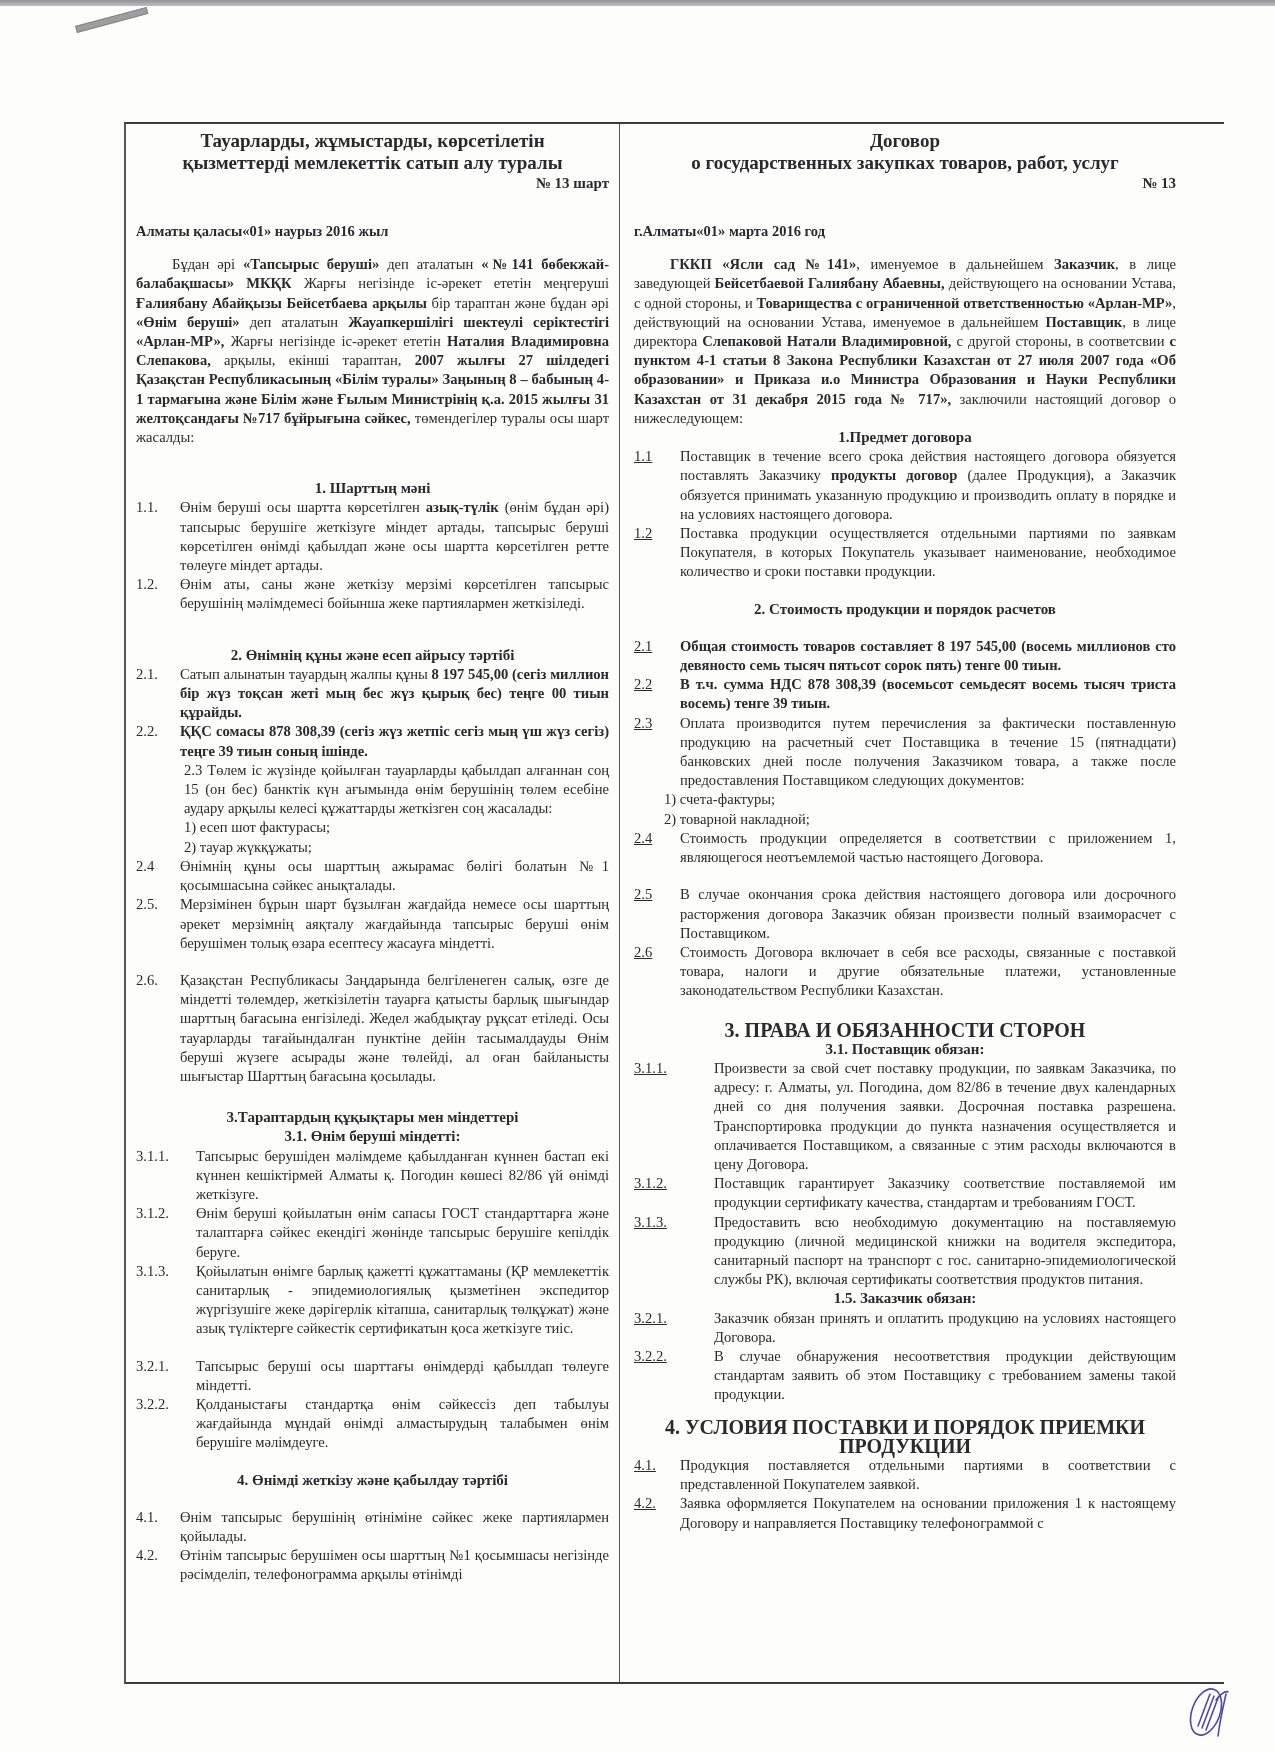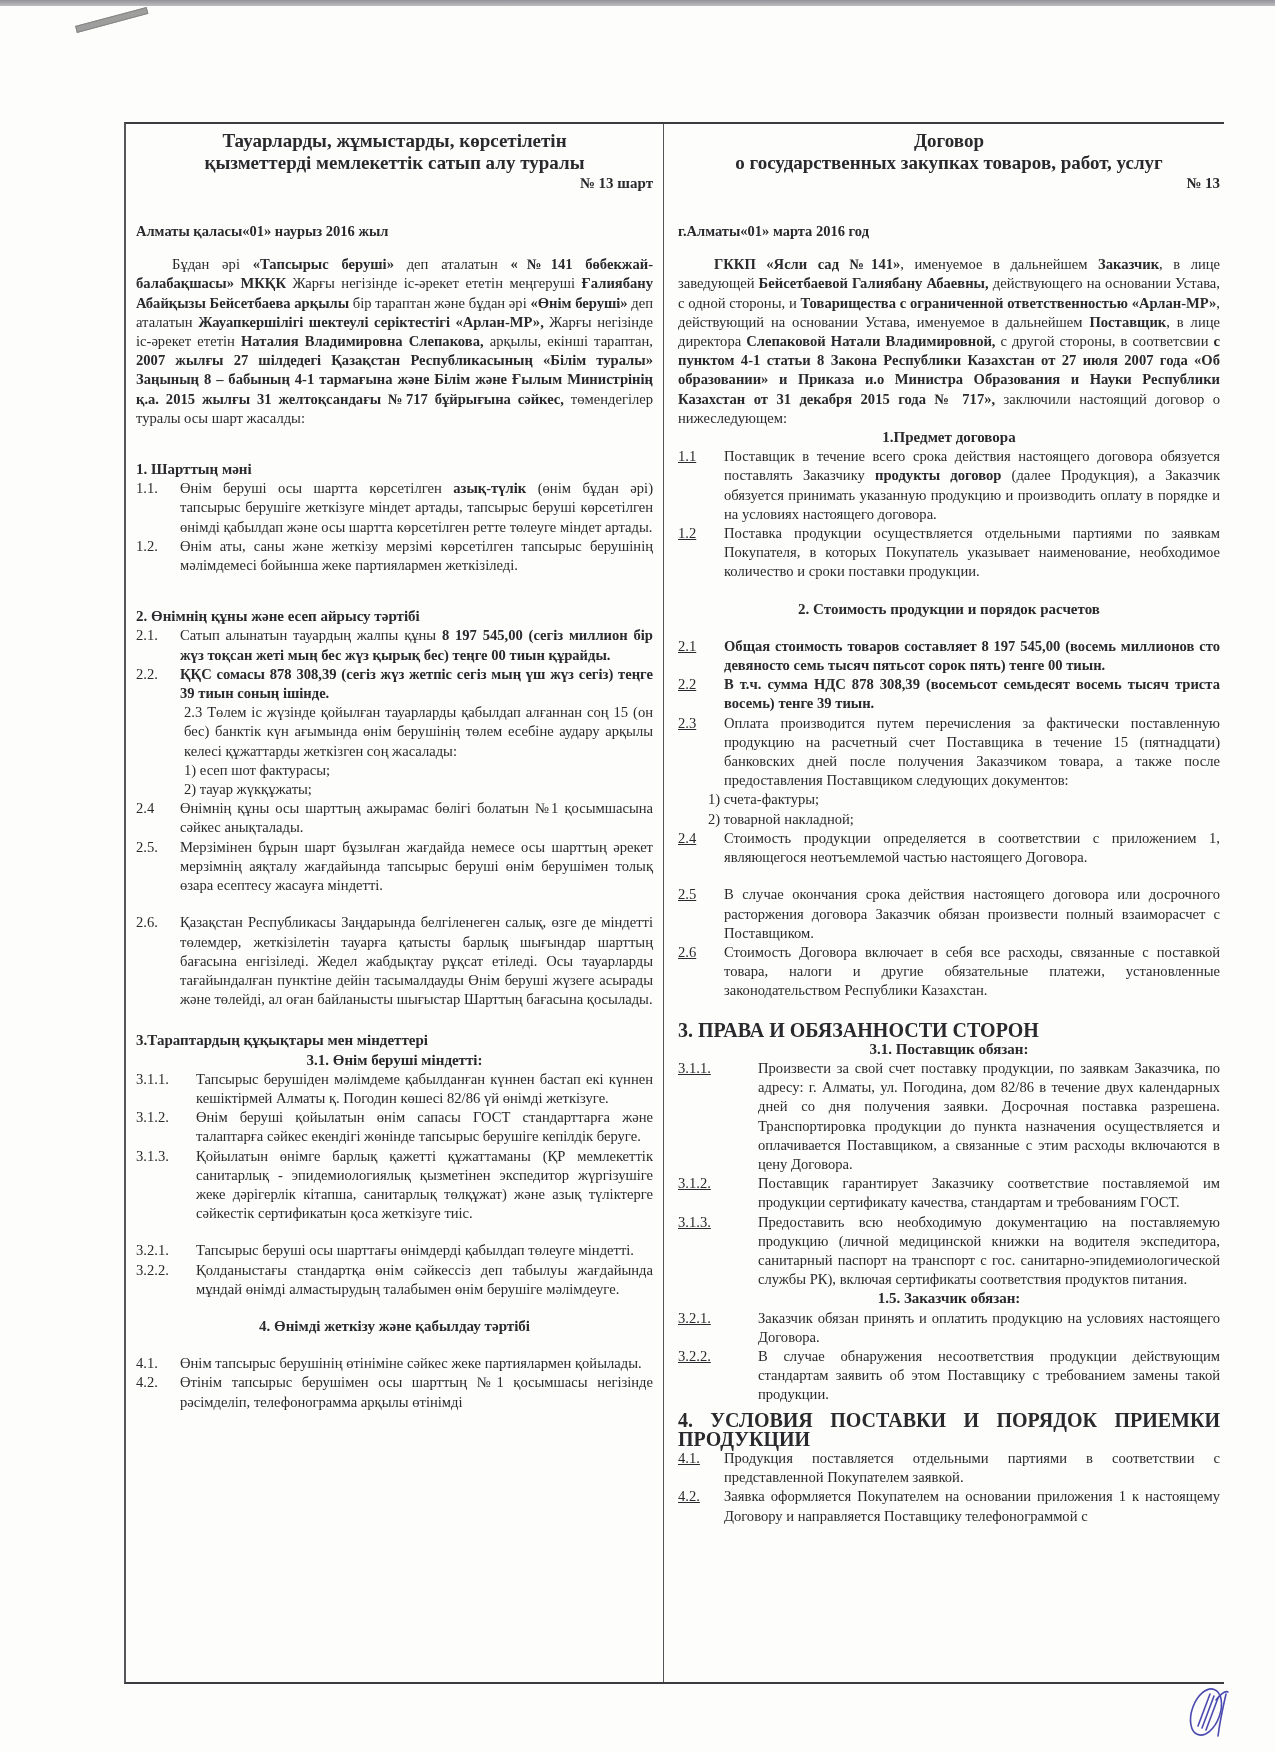--- a/index.html
+++ b/index.html
@@ -8,28 +8,28 @@
     font-family:"Liberation Serif","DejaVu Serif",serif; color:#2a2a2e;
   }
   .topbar { position:absolute; left:0; top:0; width:1275px; height:6px; background:linear-gradient(#3a3a48,#8a8a90); opacity:.55; }
   .staple { position:absolute; left:76px; top:26px; width:72px; height:5px; background:#777; border:1px solid #555; transform:rotate(-15deg); transform-origin:left center; opacity:.7; }
   .sheet {
     position:absolute; left:124px; top:122px; width:1098px; height:1558px;
     border-top:2px solid #3b3b40; border-left:2px solid #55555a; border-bottom:2px solid #3b3b40;
     display:flex;
   }
   .col { box-sizing:border-box; height:100%; overflow:hidden; font-size:14.6px; line-height:19.2px; text-align:justify; }
-  .col.kz { width:538px; padding:6px 10px 0 10px; border-right:1.5px solid #55555a; }
+  .col.kz { width:494px; padding:6px 10px 0 10px; border-right:1.5px solid #55555a; }
   .col.ru { width:560px; padding:6px 4px 0 14px; }
   .title { text-align:center; font-weight:bold; font-size:19px; line-height:22px; }
   .subtitle-num { text-align:right; font-weight:bold; font-size:15px; line-height:18px; }
   .cityline { display:flex; justify-content:flex-start; font-weight:bold; font-size:14.5px; margin-top:30px; }
   .intro { text-indent:36px; margin-top:14px; }
   .b { font-weight:bold; }
-  .sec { font-weight:bold; font-size:15px; margin-top:14px; }
+  .sec { text-align:center; font-weight:bold; font-size:15px; margin-top:14px; }
   .sec.big { font-size:20px; }
   .sub { text-align:center; font-weight:bold; font-size:15px; }
   .item { display:flex; }
   .item .num { flex:0 0 auto; width:44px; }
   .item .txt { flex:1; }
   .col.ru .item .num { width:46px;text-decoration:underline; }
   .col.ru .item.wide .num { width:80px; }
   .col.kz .item.wide .num { width:60px; }
   .plain { padding-left:48px; }
   .listline { padding-left:34px; }
@@ -214,21 +214,21 @@
     <div>
         <div class="item wide">
           <span class="num">3.2.1.</span>
           <span class="txt">Заказчик обязан принять и оплатить продукцию на условиях настоящего Договора.</span>
         </div>
         <div class="item wide">
           <span class="num">3.2.2.</span>
           <span class="txt">В случае обнаружения несоответствия продукции действующим стандартам заявить об этом Поставщику с требованием замены такой продукции.</span>
         </div>
       </div>
-    <div class="sec big" style="margin-top:6px">4.    УСЛОВИЯ ПОСТАВКИ И ПОРЯДОК ПРИЕМКИ ПРОДУКЦИИ</div>
+    <div class="sec big" style="margin-top:13px">4.    УСЛОВИЯ ПОСТАВКИ И ПОРЯДОК ПРИЕМКИ ПРОДУКЦИИ</div>
     <div>
         <div class="item">
           <span class="num">4.1.</span>
           <span class="txt">Продукция поставляется отдельными партиями в соответствии с представленной Покупателем заявкой.</span>
         </div>
         <div class="item">
           <span class="num">4.2.</span>
           <span class="txt">Заявка оформляется Покупателем на основании приложения 1 к настоящему Договору и направляется Поставщику телефонограммой с</span>
         </div>
       </div>

